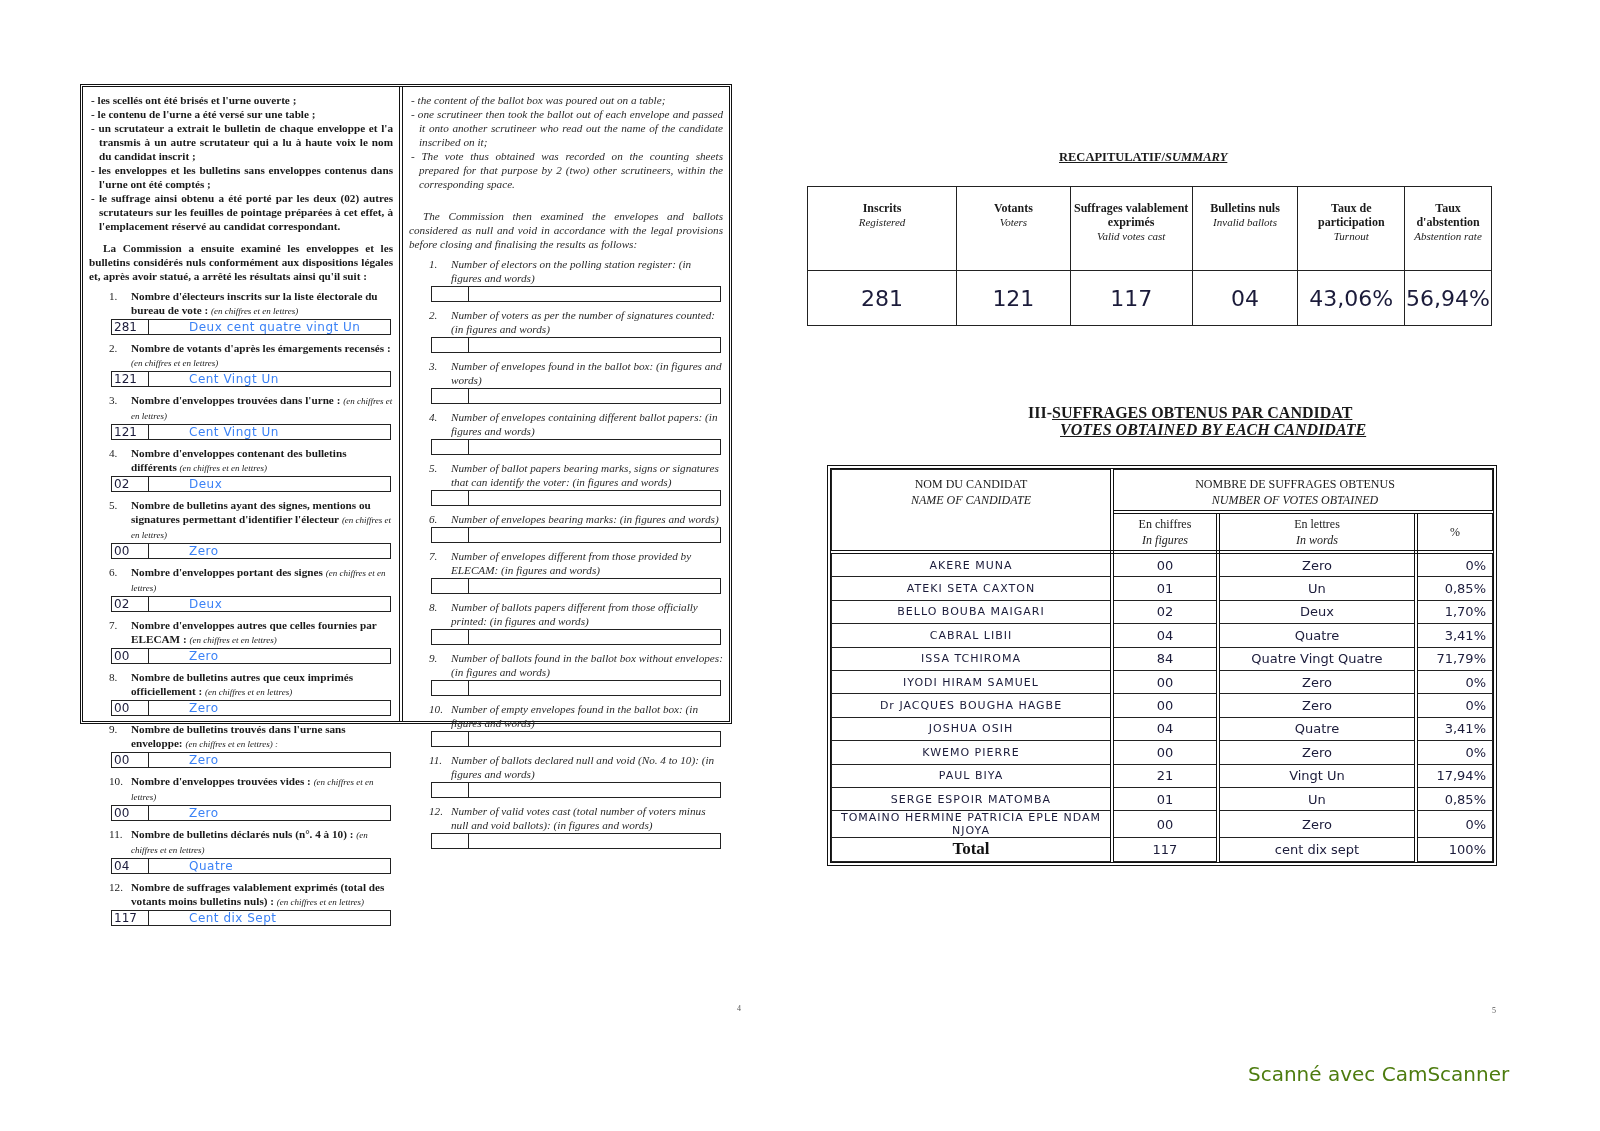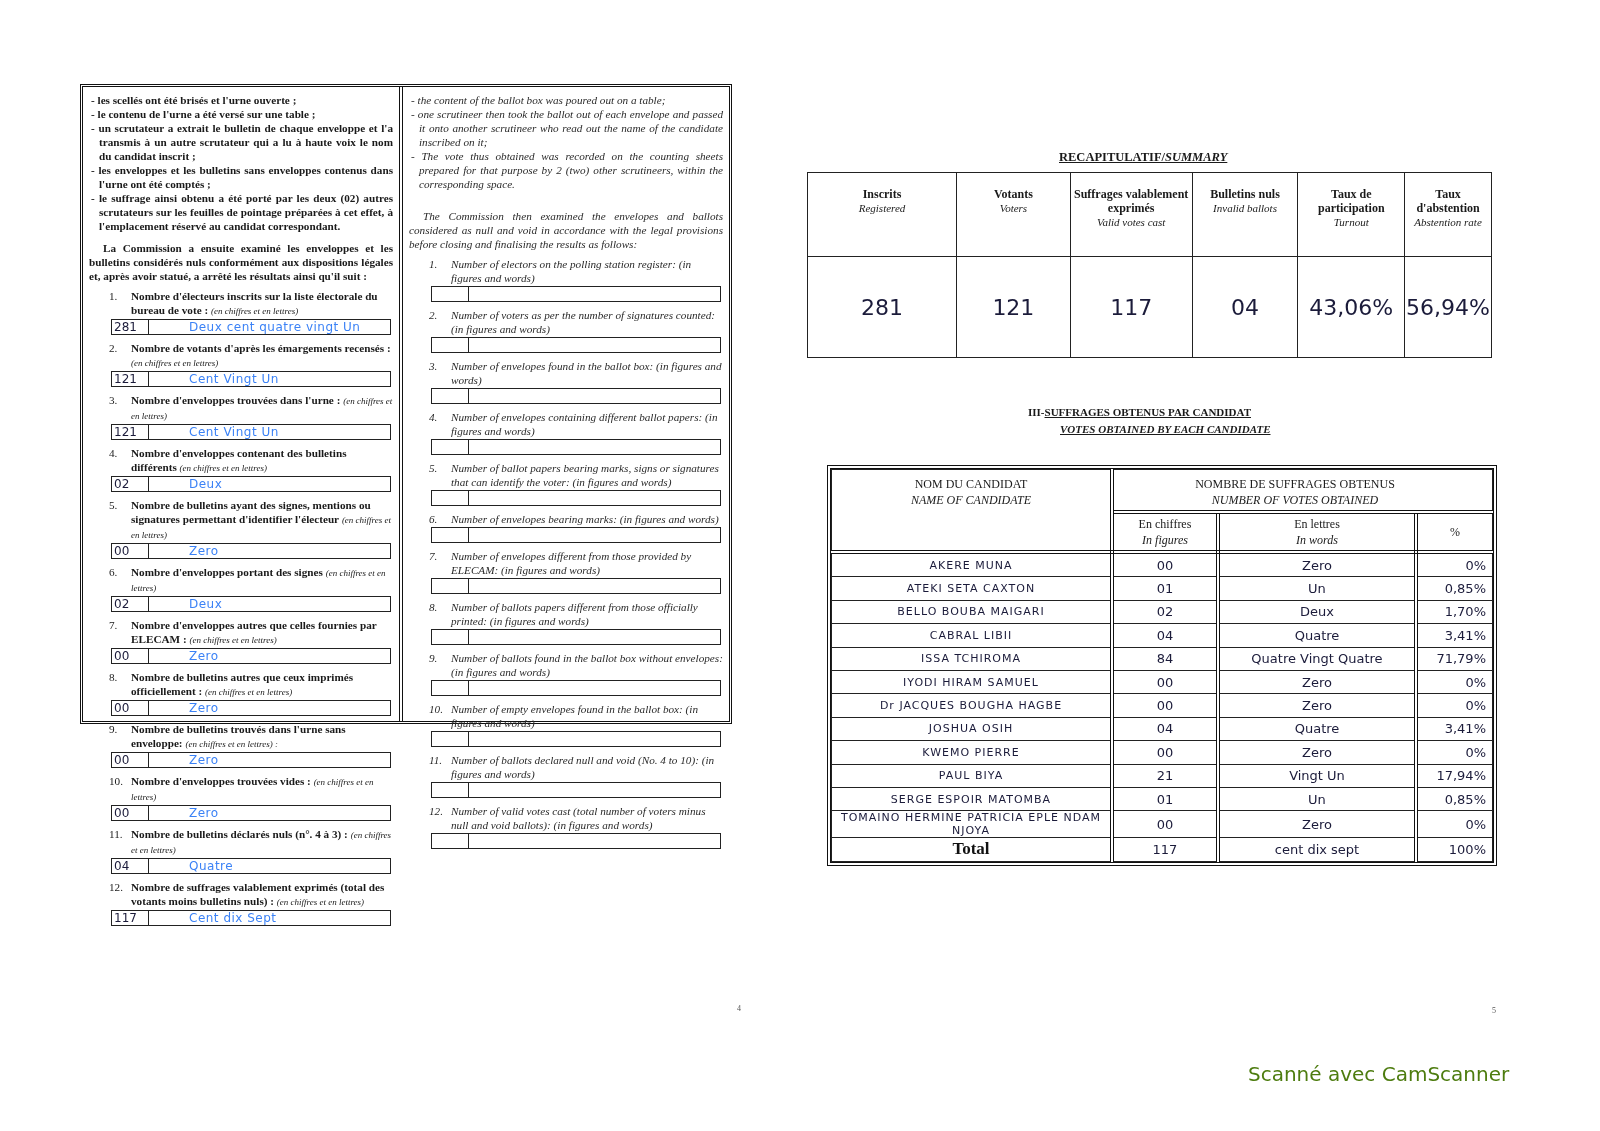--- a/index.html
+++ b/index.html
@@ -18,26 +18,26 @@
   .q-text { flex:1; }
   .q-text b { font-weight:bold; }
   .q-hint { font-style:italic; font-weight:normal; font-size:9px; }
   .answer-box { display:flex; border:1.5px solid #222; height:16px; margin:1px 2px 0 22px; box-sizing:border-box; }
   .ans-fig { width:34px; border-right:1.5px solid #222; font-family:"DejaVu Sans", sans-serif; font-size:12px; line-height:14px; padding-left:2px; color:#1b1b3a; }
   .ans-words { flex:1; padding-left:40px; font-family:"DejaVu Sans", sans-serif; font-size:12px; line-height:14px; color:#3b82f6; letter-spacing:0.5px; }
   .col-en .answer-box { margin-left:22px; }
   .page-num { position:absolute; font-size:8px; color:#555; }
   .recap-title { position:absolute; left:1059px; top:150px; font-weight:bold; font-size:12.5px; text-decoration:underline; }
   .recap-title i { font-style:italic; }
-  table.recap { position:absolute; left:807px; top:172px; width:685px; height:186px; border-collapse:collapse; }
+  table.recap { position:absolute; left:807px; top:186px; width:685px; height:140px; border-collapse:collapse; }
   table.recap td, table.recap th { border:1.5px solid #222; text-align:center; vertical-align:top; font-size:12px; }
   table.recap th { height:68px; padding-top:14px; font-weight:bold; line-height:14px; }
   table.recap th .sub { font-weight:normal; font-style:italic; font-size:11px; display:block; }
   table.recap td { font-family:"DejaVu Sans", sans-serif; font-size:22px; color:#1b1b3a; vertical-align:middle; font-weight:normal; }
-  .sec-title { position:absolute; left:1028px; top:404px; font-weight:bold; font-size:11px; line-height:17px; }
+  .sec-title { position:absolute; left:1028px; top:404px; font-weight:bold; font-size:16px; line-height:17px; }
   .sec-title .u { text-decoration:underline; }
   .sec-title .en { display:block; padding-left:32px; font-style:italic; text-decoration:underline; }
   .cand-wrap { position:absolute; left:827px; top:465px; width:670px; border:4px double #111; box-sizing:border-box; }
   table.cand { width:100%; border-collapse:collapse; }
   table.cand td, table.cand th { border:1.5px solid #222; font-size:12px; text-align:center; }
   table.cand th { font-weight:normal; line-height:16px; }
   table.cand th i { display:block; font-style:italic; }
   table.cand .thick-r { border-right:4px double #111; }
   table.cand .thick-b { border-bottom:4px double #111; }
   table.cand td { height:22.4px; font-family:"DejaVu Sans", sans-serif; color:#1b1b3a; font-size:13px; padding:0; }
@@ -155,21 +155,21 @@
             <span class="q-text"><b>Nombre d'enveloppes trouvées vides :</b> <span class="q-hint">(en chiffres et en lettres)</span></span>
           </div>
           <div class="answer-box">
             <span class="ans-fig">00</span>
             <span class="ans-words">Zero</span>
           </div>
         </div>
         <div class="q">
           <div class="q-label">
             <span class="q-num">11.</span>
-            <span class="q-text"><b>Nombre de bulletins déclarés nuls (n°. 4 à 3) :</b> <span class="q-hint">(en chiffres et en lettres)</span></span>
+            <span class="q-text"><b>Nombre de bulletins déclarés nuls (n°. 4 à 10) :</b> <span class="q-hint">(en chiffres et en lettres)</span></span>
           </div>
           <div class="answer-box">
             <span class="ans-fig">04</span>
             <span class="ans-words">Quatre</span>
           </div>
         </div>
         <div class="q">
           <div class="q-label">
             <span class="q-num">12.</span>
             <span class="q-text"><b>Nombre de suffrages valablement exprimés (total des votants moins bulletins nuls) :</b> <span class="q-hint">(en chiffres et en lettres)</span></span>

